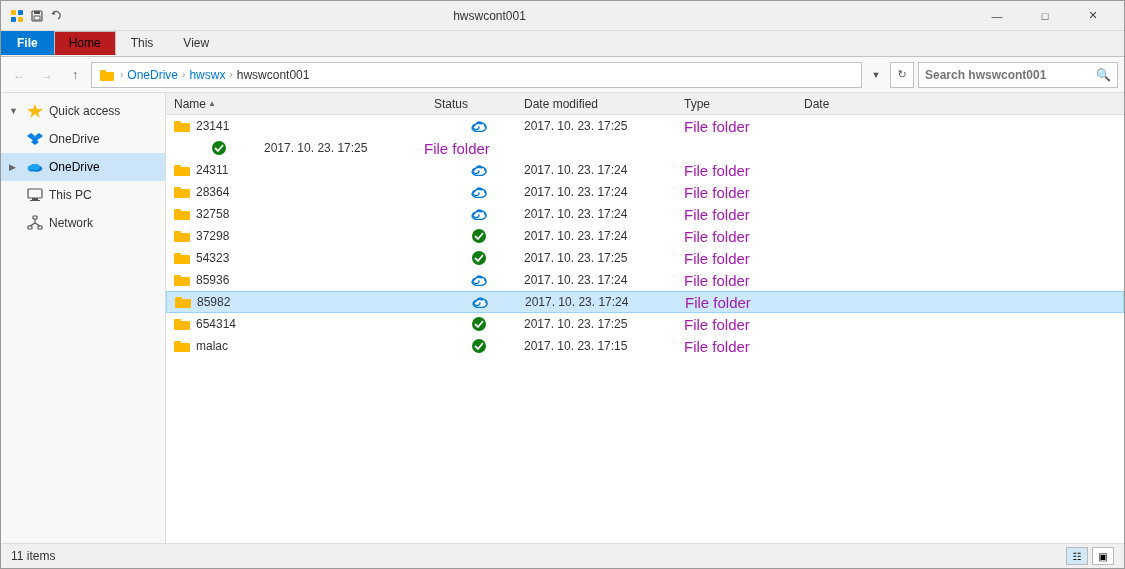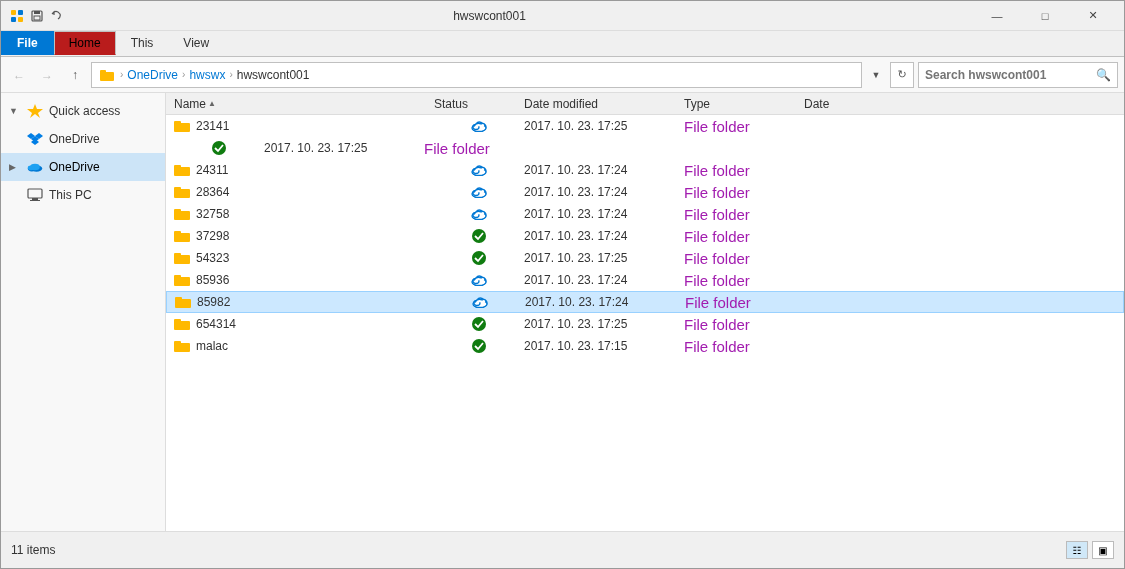--- a/index.html
+++ b/index.html
@@ -287,21 +287,21 @@
     .file-row .col-type { font-size: 15px; color: #a21caf; }
     .file-row .col-size { font-size: 12px; color: #333; }
 
     
     .status-bar {
       height: 24px;
       background: #f0f0f0;
       border-top: 1px solid #ddd;
       display: flex;
       align-items: center;
-      padding: 18px 10px;
+      padding: 12px 10px;
       font-size: 12px;
       color: #333;
       flex-shrink: 0;
     }
     .status-right {
       margin-left: auto;
       display: flex;
       gap: 4px;
     }
     .view-btn {
@@ -433,20 +433,32 @@
         <span class="sidebar-label">OneDrive</span>
       </div>
       <div class="sidebar-item">
         <span class="expand-arrow"></span>
         <svg class="sidebar-icon pc-icon" viewBox="0 0 16 16">
           <rect x="1" y="2" width="14" height="9" rx="1" fill="none" stroke="#555" stroke-width="1.2"></rect>
           <rect x="5" y="11" width="6" height="2" fill="#555"></rect>
           <rect x="3" y="13" width="10" height="1" fill="#555"></rect>
         </svg>
         <span class="sidebar-label">This PC</span>
+      </div>
+      <div class="sidebar-item">
+        <span class="expand-arrow"></span>
+        <svg class="sidebar-icon network-icon" viewBox="0 0 16 16">
+          <rect x="6" y="1" width="4" height="3" rx="0.5" fill="none" stroke="#555" stroke-width="1.2"></rect>
+          <rect x="1" y="11" width="4" height="3" rx="0.5" fill="none" stroke="#555" stroke-width="1.2"></rect>
+          <rect x="11" y="11" width="4" height="3" rx="0.5" fill="none" stroke="#555" stroke-width="1.2"></rect>
+          <line x1="8" y1="4" x2="8" y2="8" stroke="#555" stroke-width="1.2"></line>
+          <line x1="8" y1="8" x2="3" y2="11" stroke="#555" stroke-width="1.2"></line>
+          <line x1="8" y1="8" x2="13" y2="11" stroke="#555" stroke-width="1.2"></line>
+        </svg>
+        <span class="sidebar-label">Network</span>
       </div>
     </div>
 
     <div class="file-list">
       <div class="column-headers">
         <div class="col-header col-name">
           <span>Name</span>
           <span class="sort-arrow">▲</span>
         </div>
         <div class="col-header col-status">

